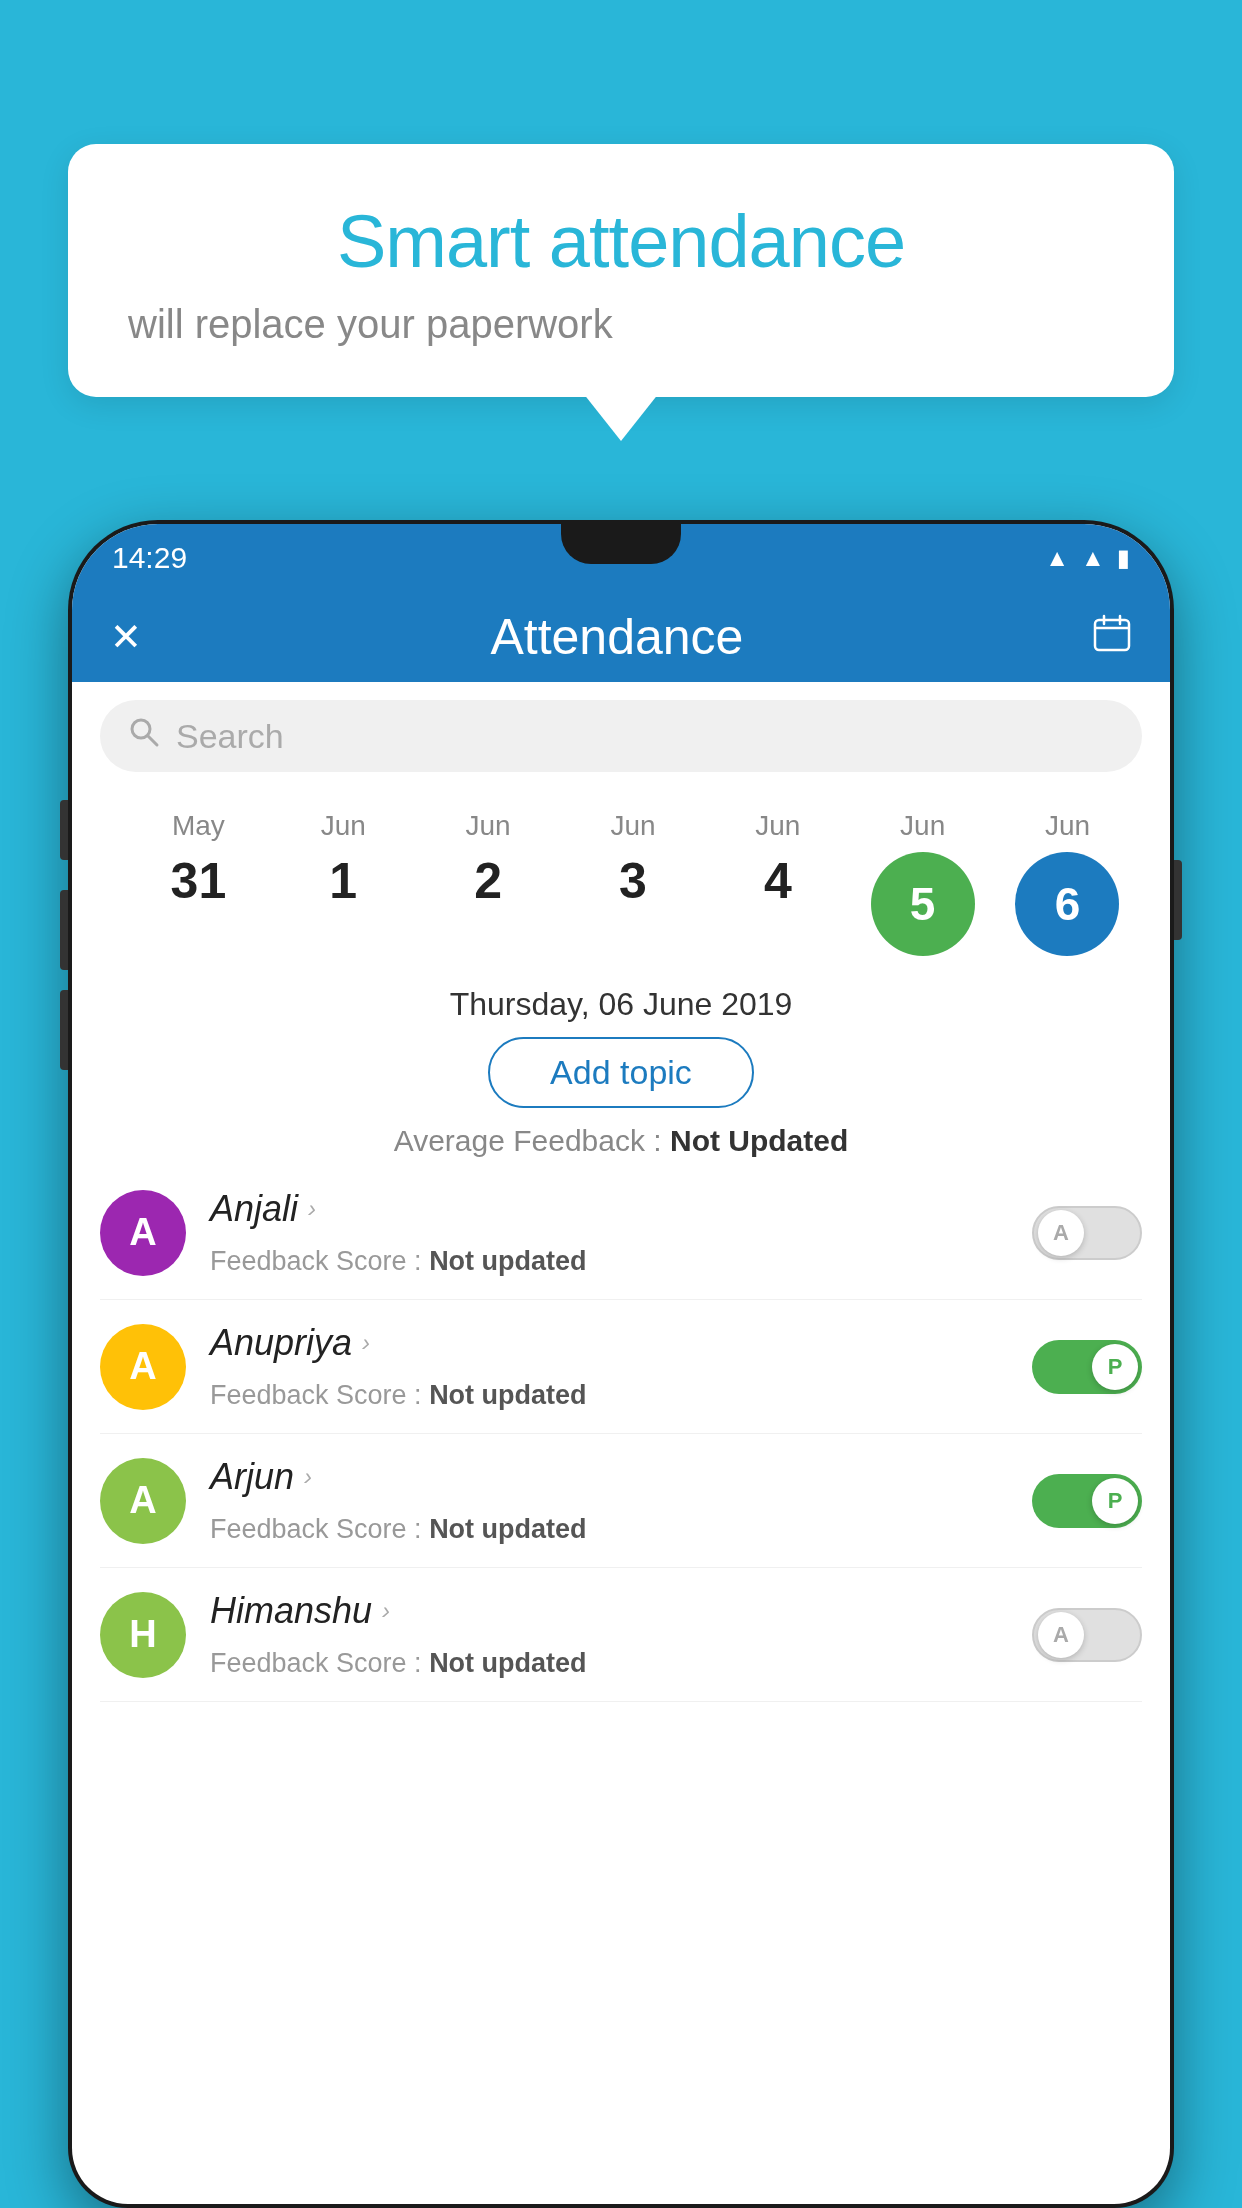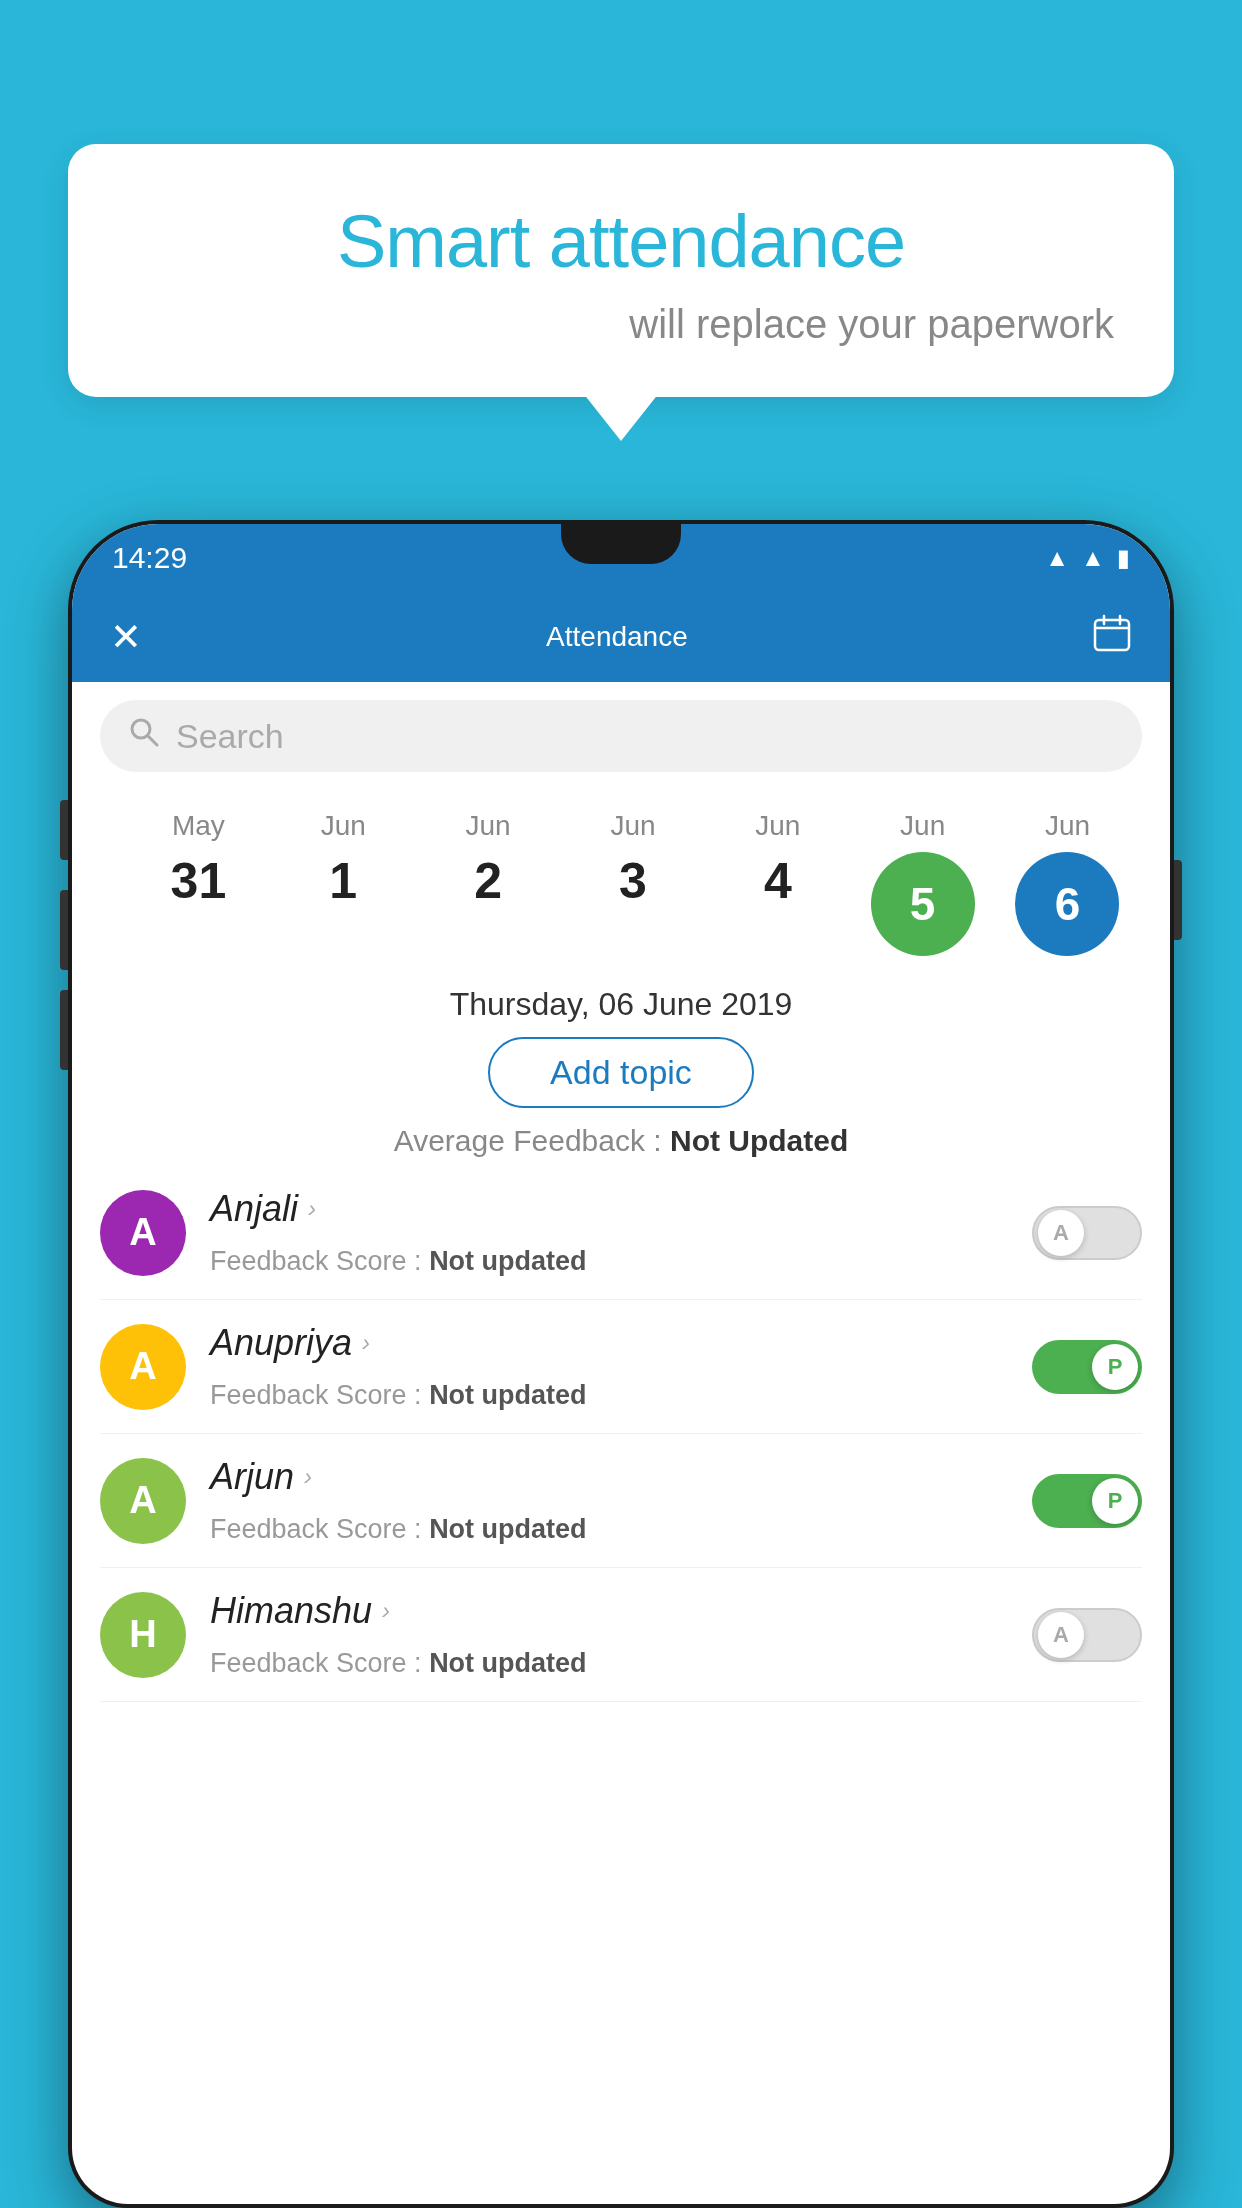--- a/index.html
+++ b/index.html
@@ -38,21 +38,21 @@
     }
     .bubble-title {
       text-align: center;
       font-size: 74px;
       font-weight: 400;
       color: #29b6d8;
       letter-spacing: -1px;
       margin-bottom: 18px;
     }
     .bubble-subtitle {
-      text-align: right;
+      text-align: left;
       font-size: 40px;
       color: #888;
       font-weight: 300;
     }
 
     
     .phone-frame {
       position: absolute;
       top: 520px;
       left: 68px;
@@ -119,21 +119,21 @@
       padding: 0 38px;
       gap: 30px;
     }
     .header-close {
       color: white;
       font-size: 38px;
       font-weight: 300;
     }
     .header-title {
       color: white;
-      font-size: 28px;
+      font-size: 50px;
       font-weight: 400;
       flex: 1;
       text-align: center;
     }
     .header-calendar {
       color: white;
       font-size: 34px;
     }
 
     

